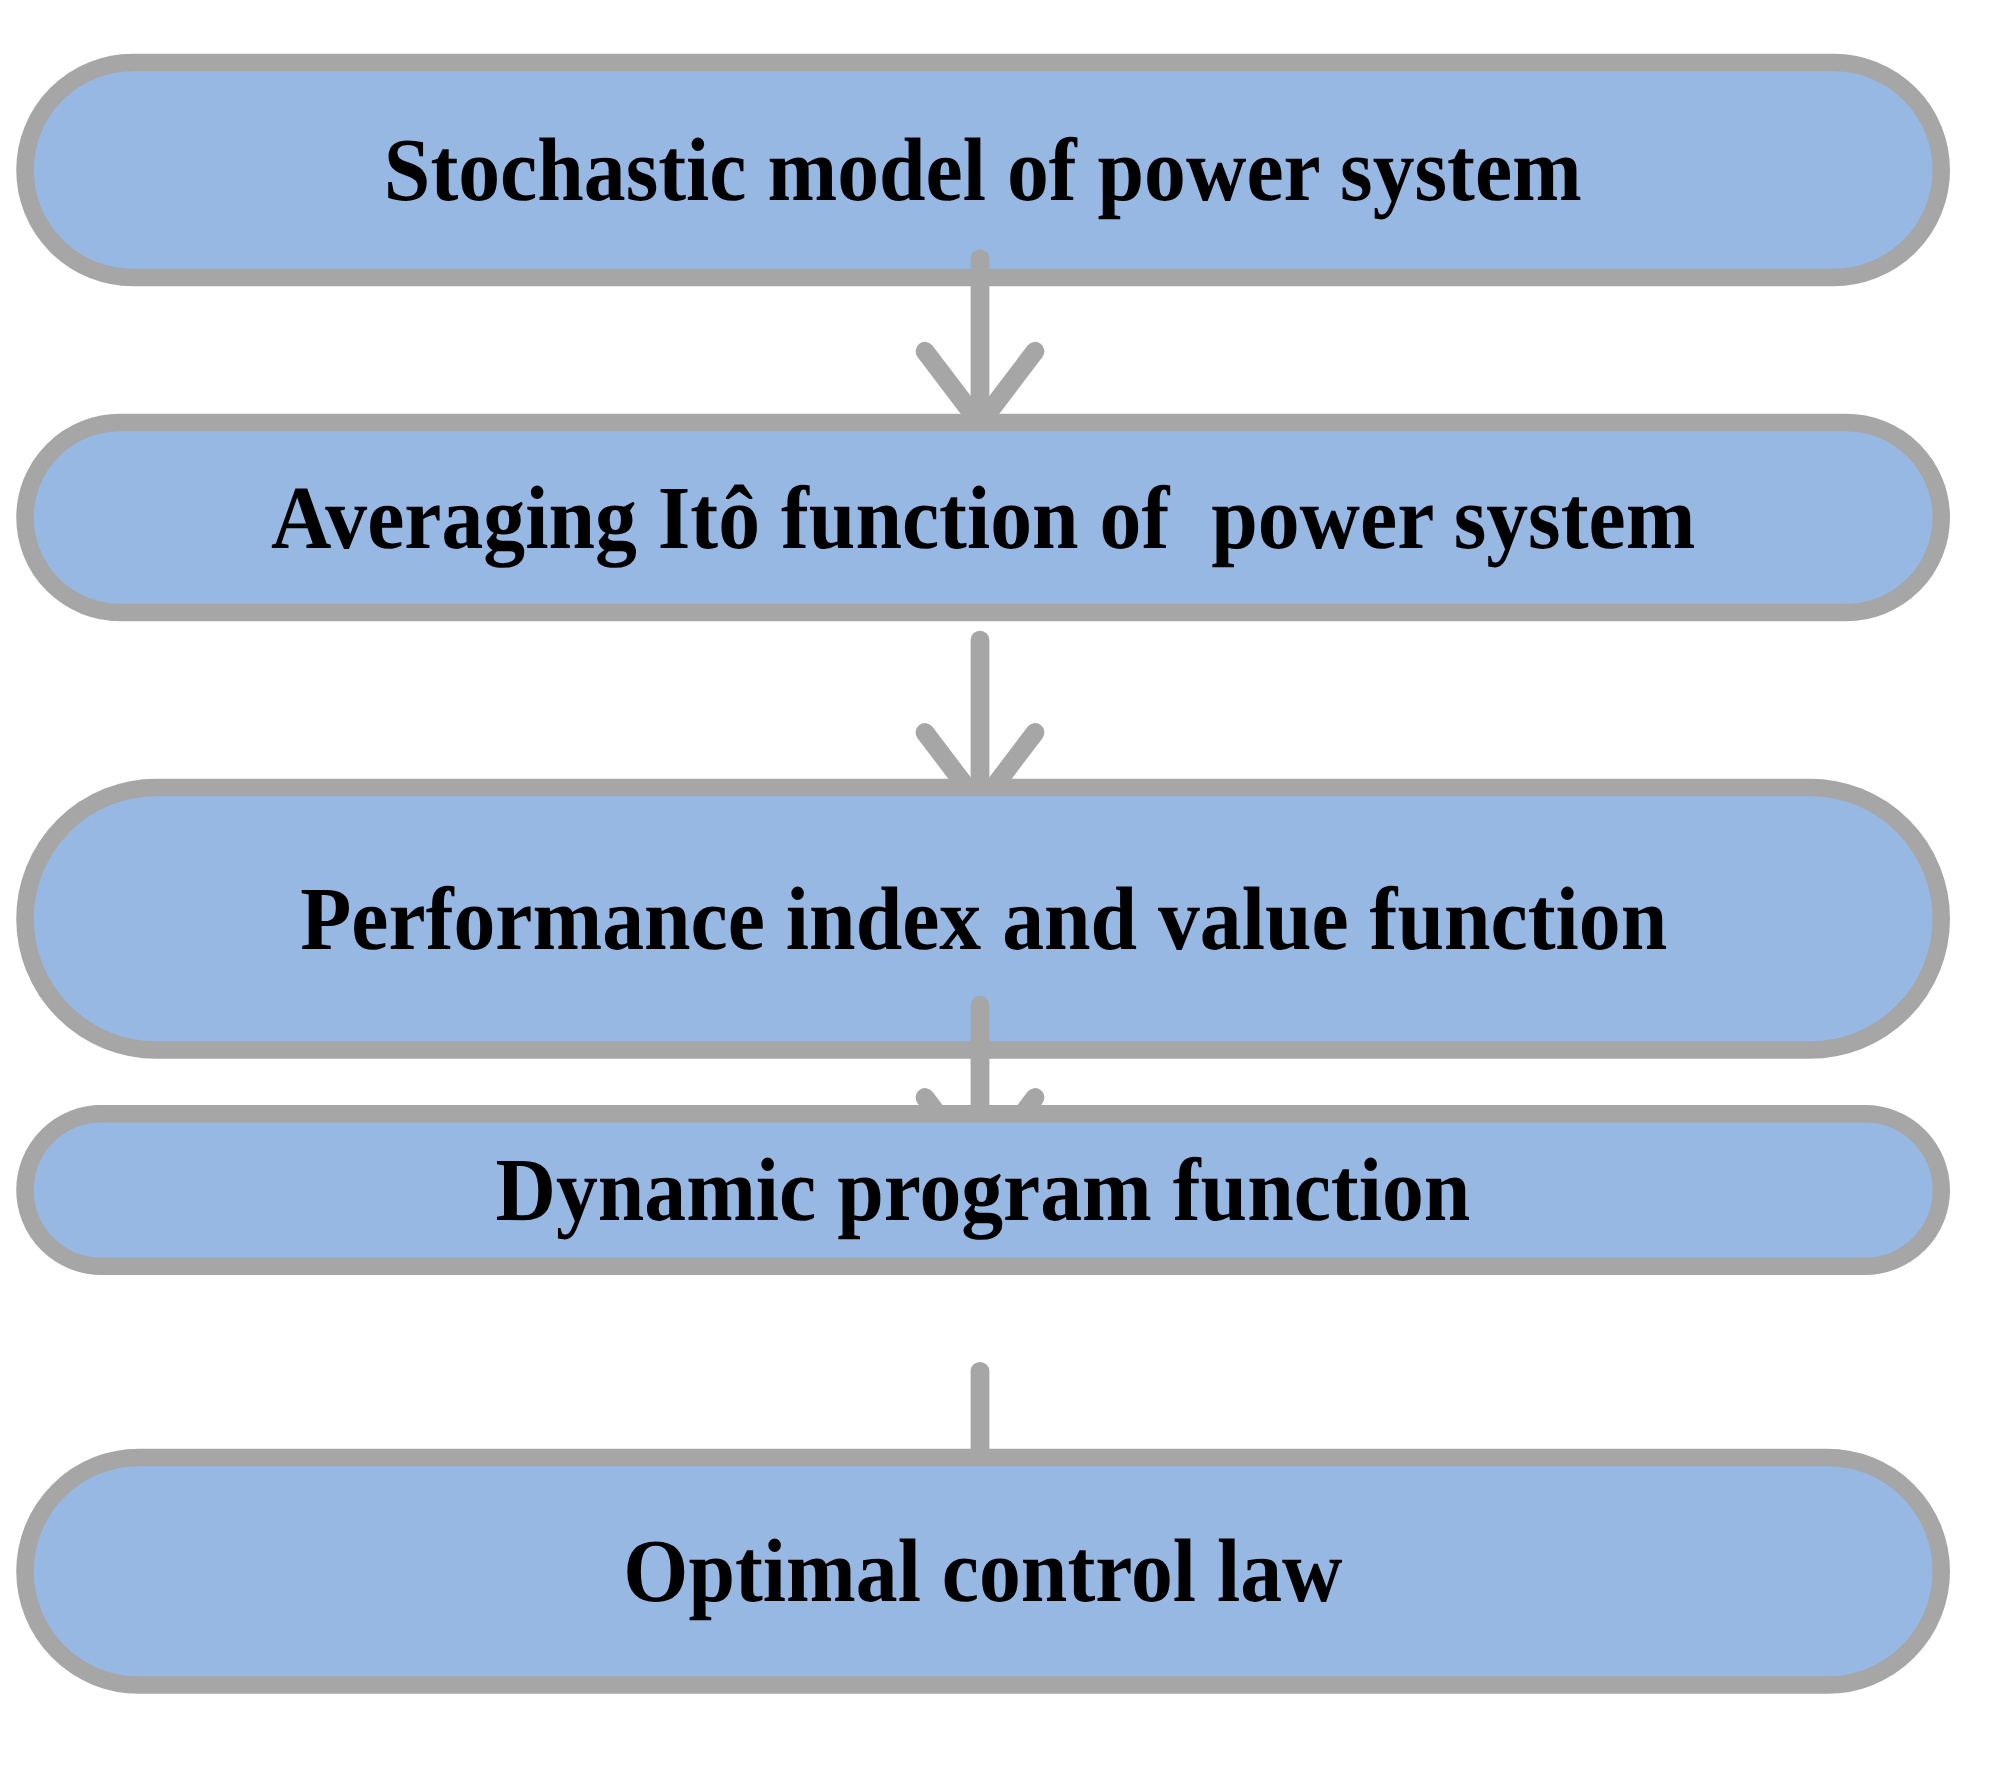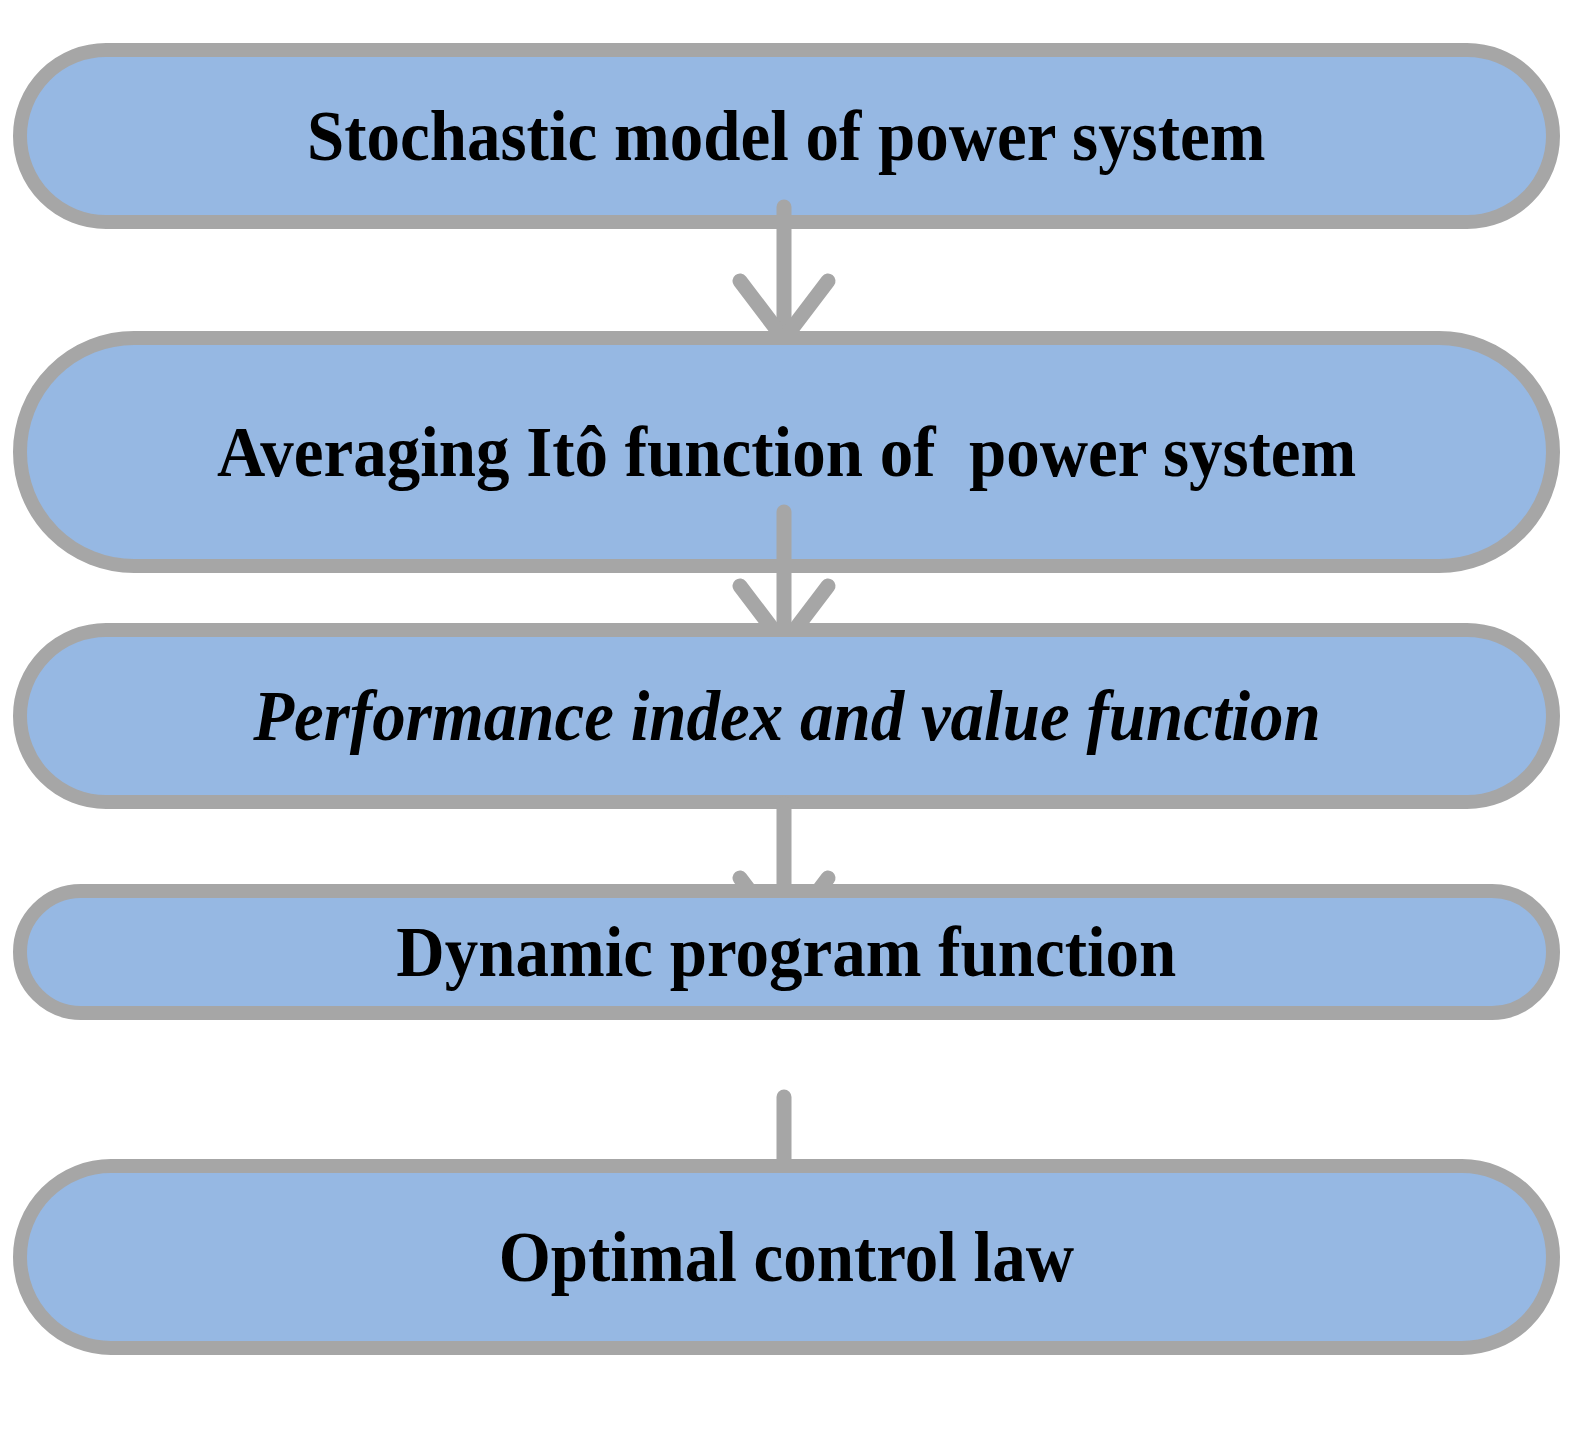--- a/index.html
+++ b/index.html
@@ -52,33 +52,33 @@
   </div>
 
   <svg class="arrow" style="left:728px; top:205px; width:112px; height:140px;" viewBox="0 0 112 140">
     <g stroke="#a6a6a6" fill="none" stroke-width="15" stroke-linecap="round">
       <line x1="56" y1="2" x2="56" y2="136"></line>
       <line x1="12" y1="76" x2="56" y2="134"></line>
       <line x1="100" y1="76" x2="56" y2="134"></line>
     </g>
   </svg>
 
-  <div class="node" style="left:13px; top:331px; width:1547px; height:242px;">
+  <div class="node" style="left:13px; top:331px; width:1547px; height:166px;">
     <span class="node-label">Averaging Itô function of  power system</span>
   </div>
 
   <svg class="arrow" style="left:728px; top:510px; width:112px; height:140px;" viewBox="0 0 112 140">
     <g stroke="#a6a6a6" fill="none" stroke-width="15" stroke-linecap="round">
       <line x1="56" y1="2" x2="56" y2="136"></line>
       <line x1="12" y1="76" x2="56" y2="134"></line>
       <line x1="100" y1="76" x2="56" y2="134"></line>
     </g>
   </svg>
 
-  <div class="node" style="left:13px; top:623px; width:1547px; height:186px;font-style:italic;">
+  <div class="node" style="left:13px; top:623px; width:1547px; height:224px;">
     <span class="node-label">Performance index and value function</span>
   </div>
 
   <svg class="arrow" style="left:728px; top:802px; width:112px; height:140px;" viewBox="0 0 112 140">
     <g stroke="#a6a6a6" fill="none" stroke-width="15" stroke-linecap="round">
       <line x1="56" y1="2" x2="56" y2="136"></line>
       <line x1="12" y1="76" x2="56" y2="134"></line>
       <line x1="100" y1="76" x2="56" y2="134"></line>
     </g>
   </svg>

